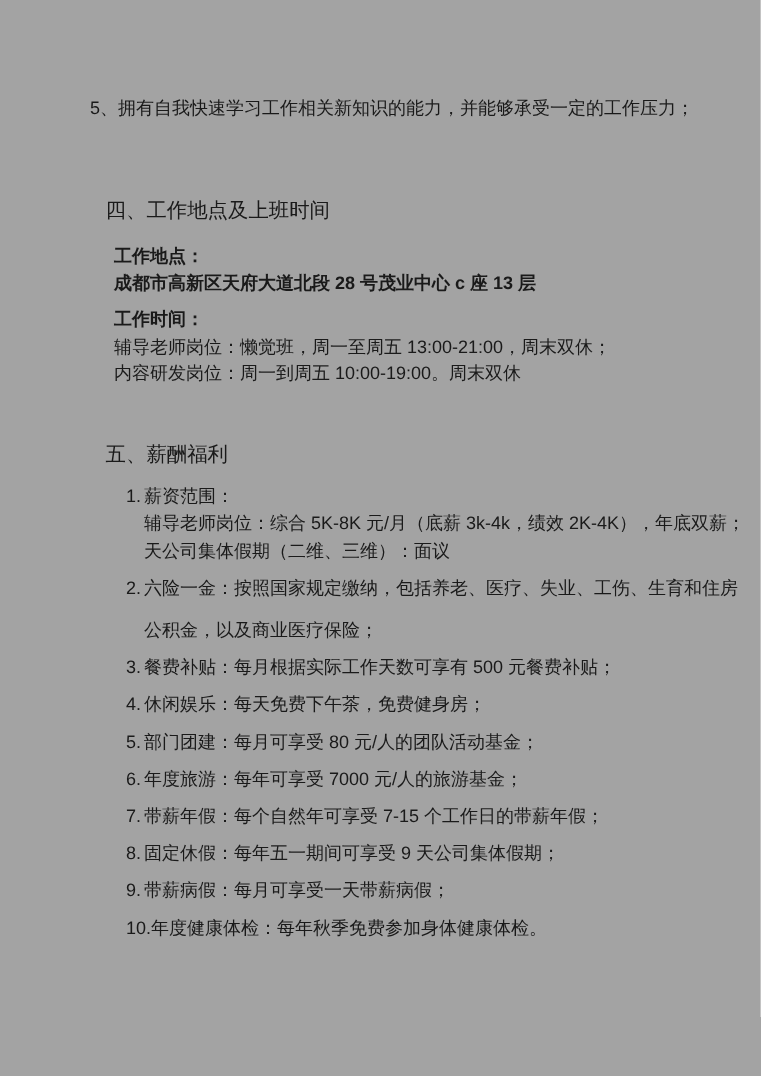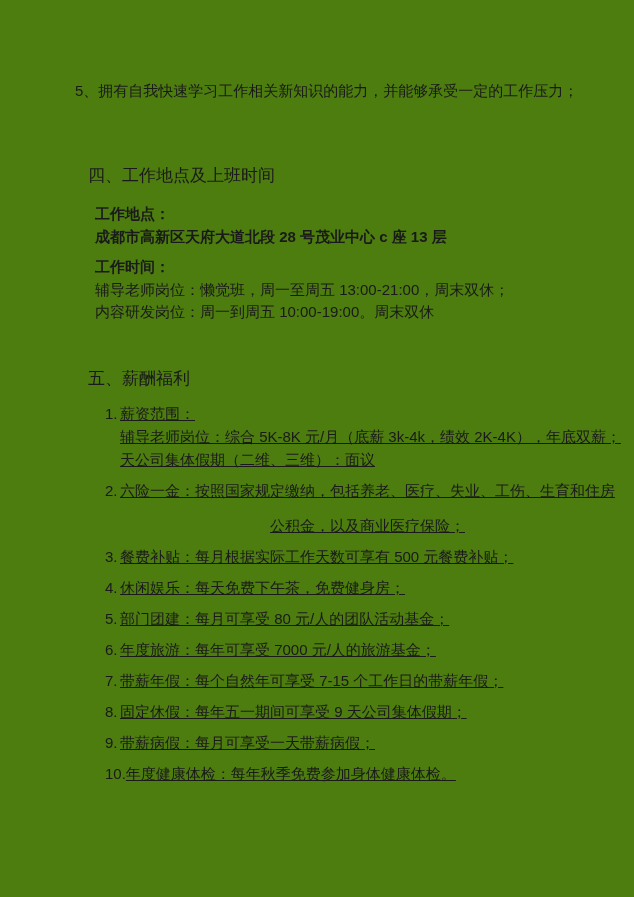--- a/index.html
+++ b/index.html
@@ -10,21 +10,21 @@
   body {
     width: 634px;
     height: 897px;
     font-family: "Liberation Sans", "DejaVu Sans", sans-serif;
     color: #1a1a1a;
   }
   .page {
     position: relative;
     width: 634px;
     height: 897px;
-    background: #4d7c0f;
+    background: #a3a3a3;
     overflow: hidden;
   }
   .requirements {
     padding-top: 78px;
     margin-left: 75px;
     font-size: 15px;
     line-height: 25px;
   }
   .req-line { white-space: nowrap; }
   .heading {
@@ -54,22 +54,22 @@
     display: flex;
     align-items: flex-start;
     margin-bottom: 8px;
   }
   .benefit .num {
     min-width: 15px;
     line-height: 23px;
     flex: 0 0 auto;
   }
   .benefit .content { line-height: 23px; }
-  .bline { white-space: nowrap; text-decoration: underline; }
-  .bline.gap { margin-top: 12px; text-align: center; }
+  .bline { white-space: nowrap; }
+  .bline.gap { margin-top: 12px; }
 </style>
 </head>
 <body>
 
 <div class="page">
 
   <div class="requirements">
     <div class="req-line"><span>5、</span><span>拥有自我快速学习工作相关新知识的能力，并能够承受一定的工作压力；</span></div>
   </div>
 

